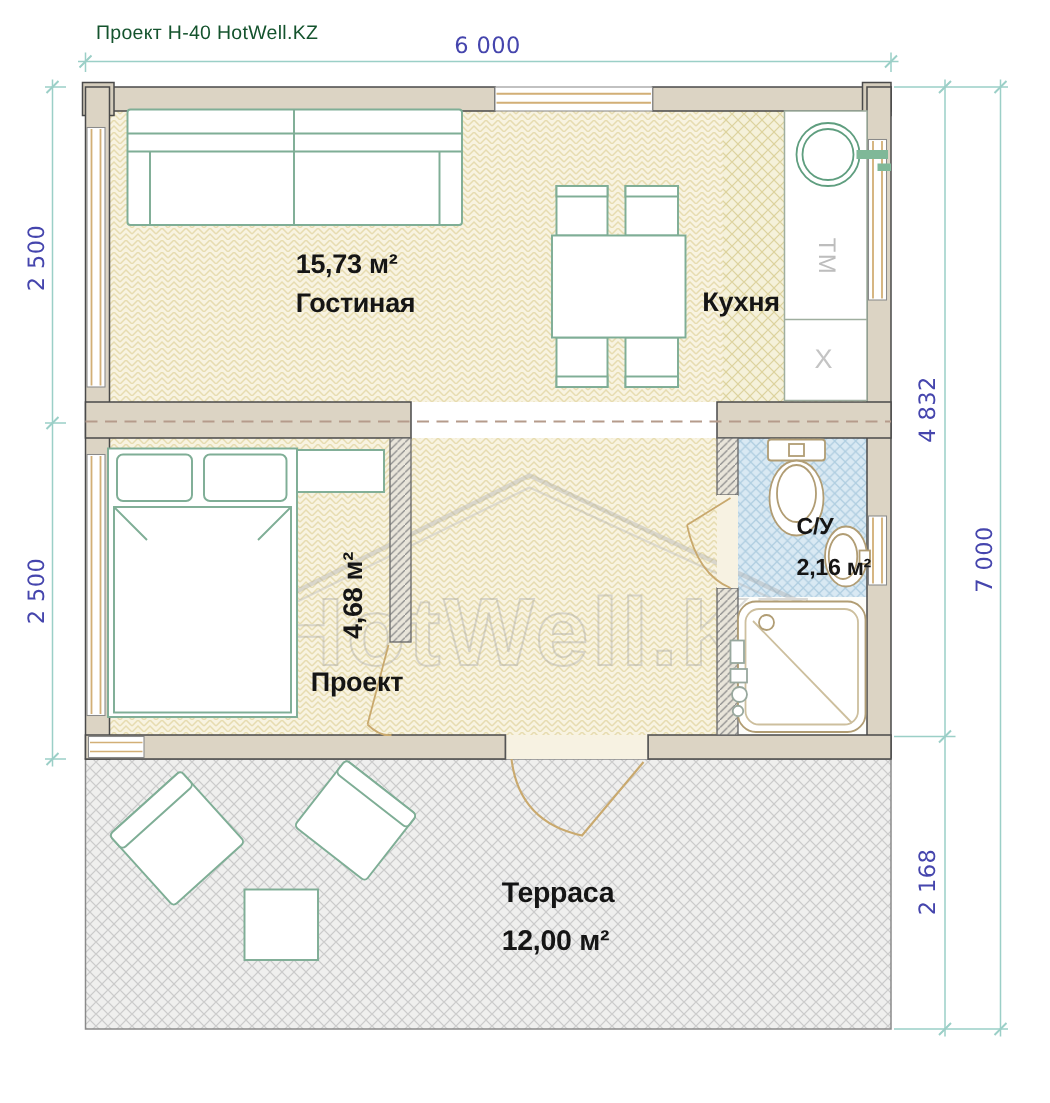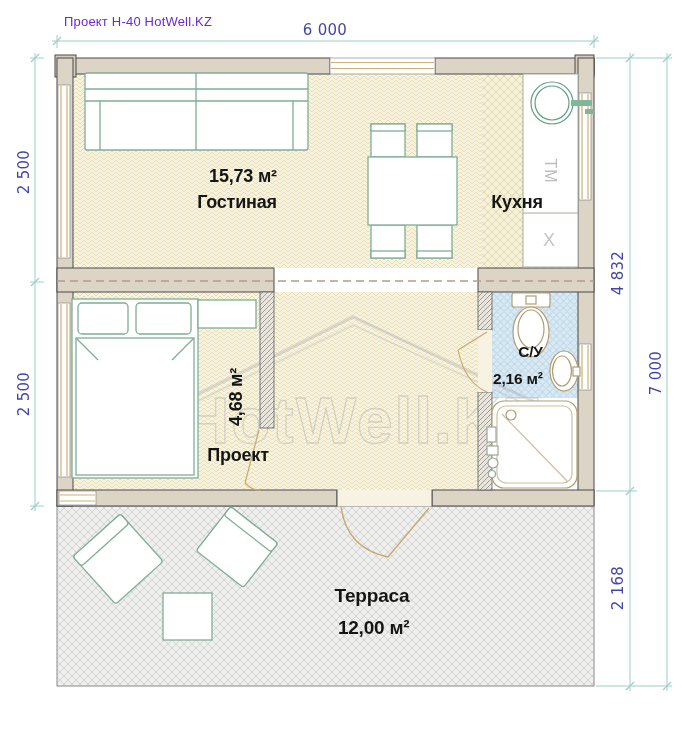--- a/index.html
+++ b/index.html
@@ -1,28 +1,28 @@
 <!DOCTYPE html>
 <html><head>
 <meta charset="utf-8">
 <style>
   html,body{margin:0;padding:0;background:#fff;}
   .stage{position:relative;width:700px;height:735px;background:#fff;overflow:hidden;
          font-family:"Liberation Sans",sans-serif;}
   .stage svg{position:absolute;left:0;top:0;}
   .lbl{position:absolute;white-space:nowrap;color:#151515;font-weight:600;
        transform:translate(-50%,-50%);}
-  .title{transform:none;font-size:13px;font-weight:400;color:#6d28d9;letter-spacing:.2px;}
+  .title{transform:none;font-size:13px;font-weight:400;color:#14532d;letter-spacing:.2px;}
   .dim{font-family:"DejaVu Sans",sans-serif;font-size:15px;font-weight:500;
        color:#4545ad;letter-spacing:.3px;}
   .rot-ccw{transform:translate(-50%,-50%) rotate(-90deg);}
   .rot-cw{transform:translate(-50%,-50%) rotate(90deg);}
   .room{font-size:18px;letter-spacing:-.2px;}
-  .block{text-align:right;line-height:26px;}
-  .block-left{text-align:right;transform:translate(0,-50%);line-height:27px;}
+  .block{text-align:left;line-height:26px;}
+  .block-left{text-align:left;transform:translate(0,-50%);line-height:27px;padding-left:38px;}
   .small{font-size:15.5px;}
   .terr{line-height:32px;font-size:19px;}
   .faint{color:#bdbdbd;font-weight:400;font-size:16px;letter-spacing:1px;}
   .stove{font-size:18px;color:#c4c4c4;font-weight:400;}
 </style>
 </head>
 <body>
 
 <div class="stage">
 
@@ -212,21 +212,21 @@
 <div class="lbl dim rot-ccw" style="left:24px;top:394px;">2 500</div>
 <div class="lbl dim rot-ccw" style="left:618px;top:273px;">4 832</div>
 <div class="lbl dim rot-ccw" style="left:656px;top:373px;">7 000</div>
 <div class="lbl dim rot-ccw" style="left:618px;top:588px;">2 168</div>
 
 <div class="lbl room block" style="left:237px;top:189px;">
   <div>15,73 м²</div>
   <div>Гостиная</div>
 </div>
 
-<div class="lbl room" style="left:494px;top:202px;margin-left:23px;">Кухня</div>
+<div class="lbl room" style="left:494px;top:202px;">Кухня</div>
 
 <div class="lbl room rot-ccw" style="left:236px;top:397px;">4,68 м²</div>
 <div class="lbl room" style="left:238px;top:455px;">Проект</div>
 
 <div class="lbl room small block-left" style="left:493px;top:365px;">
   <div>С/У</div>
   <div>2,16 м²</div>
 </div>
 
 <div class="lbl room block terr" style="left:372px;top:612px;">

